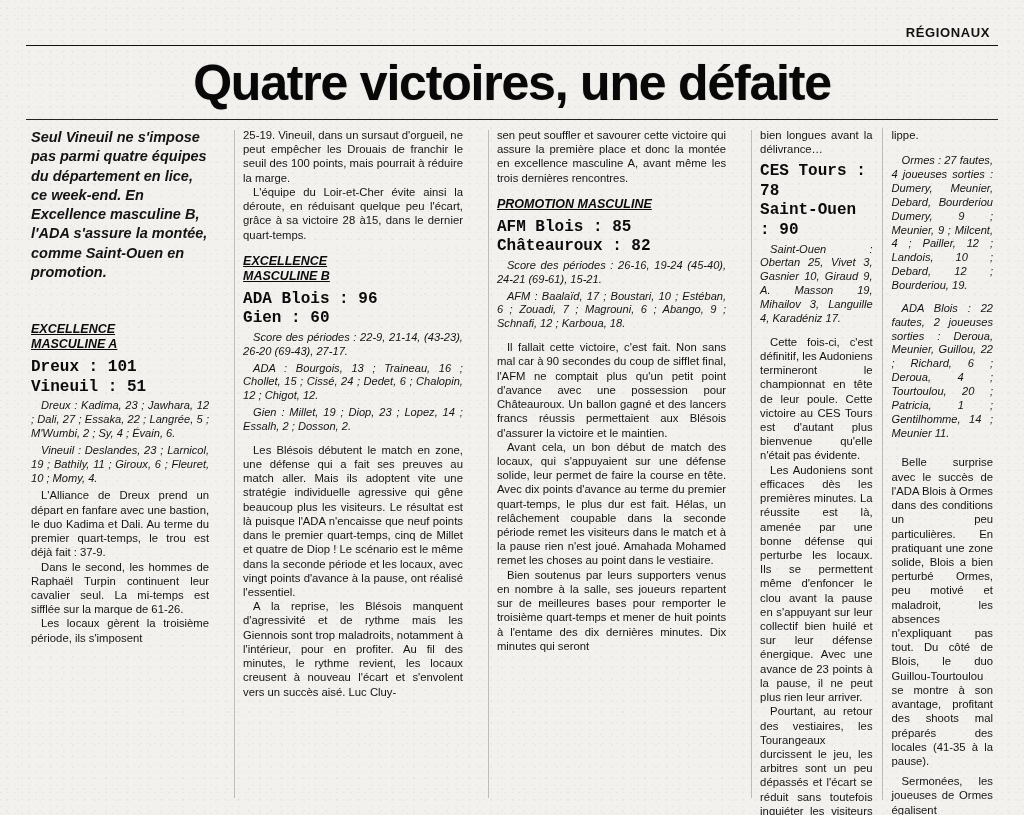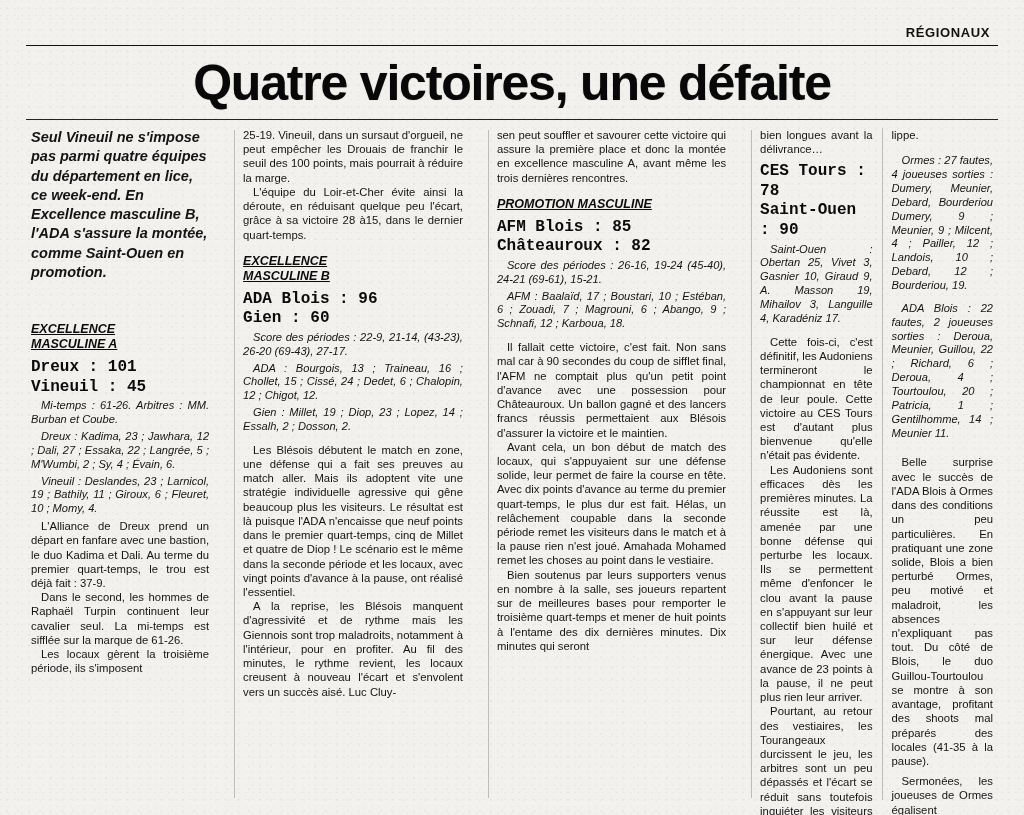--- a/index.html
+++ b/index.html
@@ -71,21 +71,21 @@
     content: "";
     position: absolute;
     left: 0;
     top: 2px;
     bottom: 2px;
     border-left: 1px solid rgba(0,0,0,0.22);
   }
   .col.c1 { width: 21%; }
   .col.c2 { width: 25.5%; }
   .col.c3 { width: 26.5%; }
-  .col.c4 { width: 27%; justify-content: space-between; }
+  .col.c4 { width: 27%; }
 
   p {
     margin: 0 0 0 0;
     font-size: 11.3px;
     line-height: 1.26;
     text-align: justify;
     text-indent: 10px;
     color: #141414;
   }
   p.noind { text-indent: 0; }
@@ -138,22 +138,21 @@
   <hr class="rule2">
 
   <div class="columns">
 
     <div class="col c1">
       <p class="lead">Seul Vineuil ne s'impose pas parmi quatre équipes du département en lice, ce week-end. En Excellence masculine B, l'ADA s'assure la montée, comme Saint-Ouen en promotion.</p>
       <div class="spacer-l"></div>
       <div class="sec-title" style="white-space: pre-line;">EXCELLENCE
 MASCULINE A</div>
       <div class="match" style="white-space: pre-line;">Dreux : 101
-Vineuil : 45</div>
-      <p class="detail first">Mi-temps : 61-26. Arbitres : MM. Burban et Coube.</p>
+Vineuil : 51</div>
       <p class="detail">Dreux : Kadima, 23 ; Jawhara, 12 ; Dali, 27 ; Essaka, 22 ; Langrée, 5 ; M'Wumbi, 2 ; Sy, 4 ; Évain, 6.</p>
       <p class="detail">Vineuil : Deslandes, 23 ; Larnicol, 19 ; Bathily, 11 ; Giroux, 6 ; Fleuret, 10 ; Momy, 4.</p>
       <p>L'Alliance de Dreux prend un départ en fanfare avec une bastion, le duo Kadima et Dali. Au terme du premier quart-temps, le trou est déjà fait : 37-9.</p>
       <p>Dans le second, les hommes de Raphaël Turpin continuent leur cavalier seul. La mi-temps est sifflée sur la marque de 61-26.</p>
       <p>Les locaux gèrent la troisième période, ils s'imposent</p>
     </div>
 
     <div class="col c2">
       <p class="noind">25-19. Vineuil, dans un sursaut d'orgueil, ne peut empêcher les Drouais de franchir le seuil des 100 points, mais pourrait à réduire la marge.</p>
       <p>L'équipe du Loir-et-Cher évite ainsi la déroute, en réduisant quelque peu l'écart, grâce à sa victoire 28 à15, dans le dernier quart-temps.</p>

